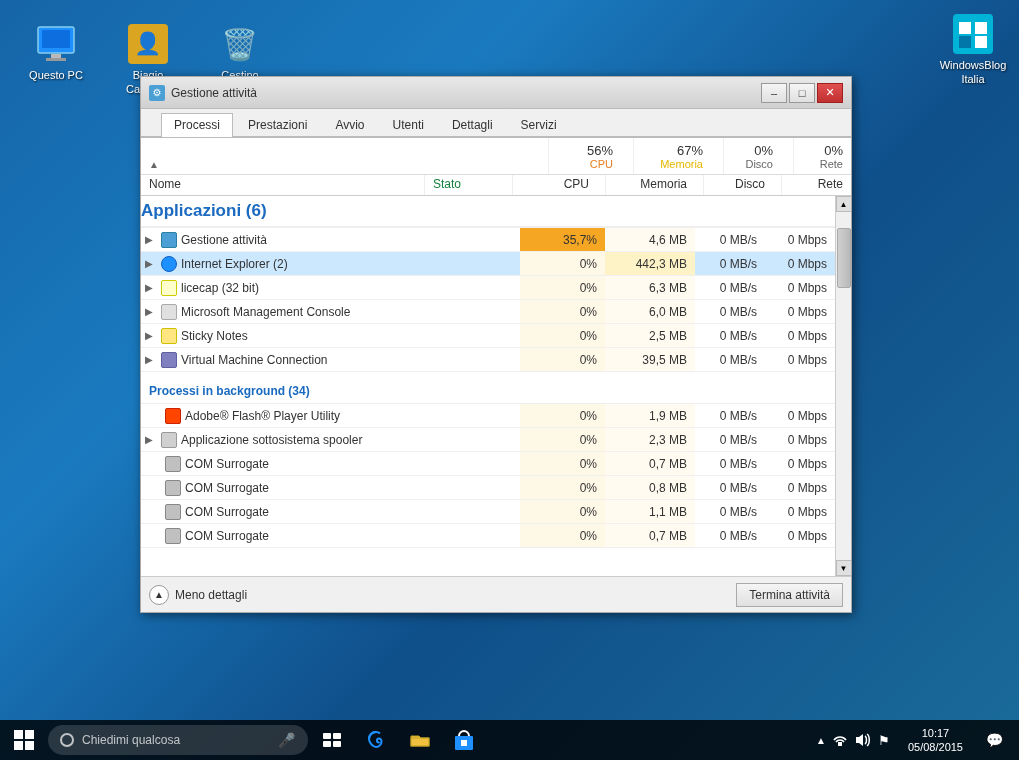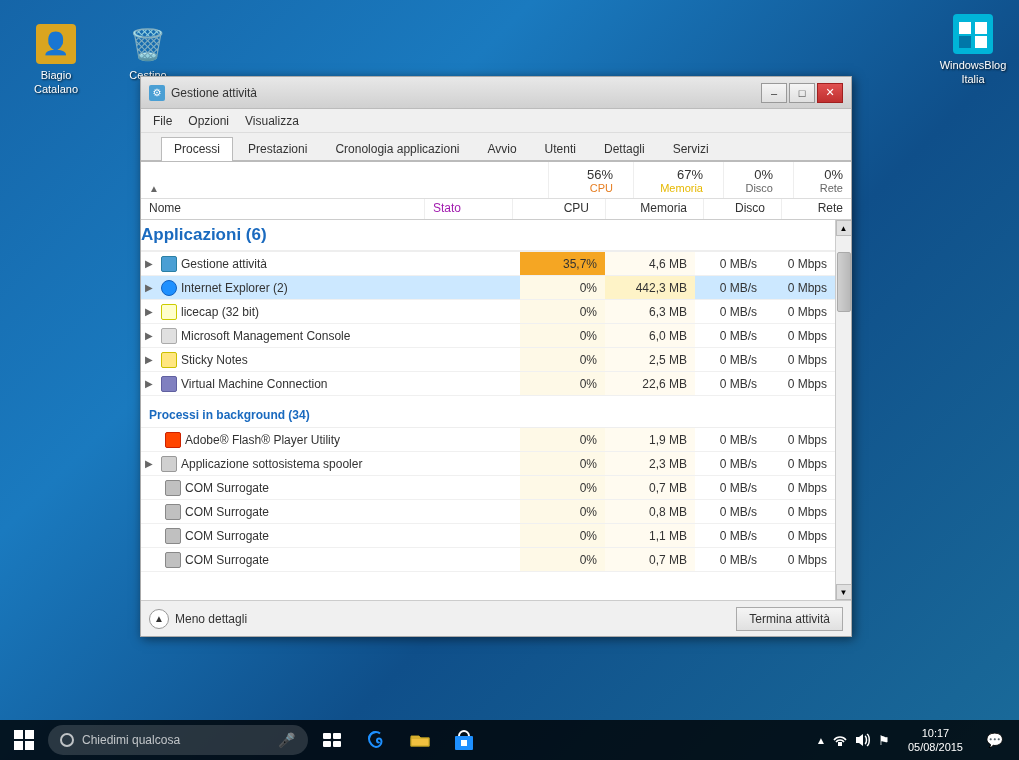--- a/index.html
+++ b/index.html
@@ -472,20 +472,31 @@
     }
   </style>
 </head>
 <body>
 
 <div class="desktop">
 
   <div class="desktop-icons">
     <div class="desktop-icon">
       <div class="icon-img">
+        <svg width="40" height="38" viewBox="0 0 40 38">
+          <rect x="2" y="2" width="36" height="26" rx="2" fill="#1e90ff" stroke="#87ceeb" stroke-width="1.5"></rect>
+          <rect x="6" y="5" width="28" height="18" fill="#0d6edf"></rect>
+          <rect x="15" y="29" width="10" height="4" fill="#bbb"></rect>
+          <rect x="10" y="33" width="20" height="3" fill="#999"></rect>
+        </svg>
+      </div>
+      <span class="icon-label">Questo PC</span>
+    </div>
+    <div class="desktop-icon">
+      <div class="icon-img">
         <div class="user-icon-img">👤</div>
       </div>
       <span class="icon-label" style="white-space:pre-line">Biagio
 Catalano</span>
     </div>
     <div class="desktop-icon">
       <div class="icon-img">
         <div class="recycle-icon-img">🗑️</div>
       </div>
       <span class="icon-label">Cestino</span>
@@ -513,30 +524,24 @@
         <div class="window-title-icon">⚙</div>
         <span class="window-title-text">Gestione attività</span>
       </div>
       <div class="window-controls">
         <button class="window-btn">–</button>
         <button class="window-btn">□</button>
         <button class="window-btn close">✕</button>
       </div>
     </div>
 
-    <div class="menu-bar">
-      <span class="menu-item">File</span>
-      <span class="menu-item">Opzioni</span>
-      <span class="menu-item">Visualizza</span>
-    </div>
 
     <div class="tabs-bar">
       <div class="tab active">Processi</div>
       <div class="tab">Prestazioni</div>
-      <div class="tab">Cronologia applicazioni</div>
       <div class="tab">Avvio</div>
       <div class="tab">Utenti</div>
       <div class="tab">Dettagli</div>
       <div class="tab">Servizi</div>
     </div>
 
     <div class="content-area">
 
       <div style="display:grid; grid-template-columns: 1fr 80px 85px 90px 70px 70px; background:white; border-bottom:1px solid #ddd;">
         <div style="grid-column:1/3; padding:4px 8px; display:flex; align-items:flex-end; height:36px;">
@@ -555,21 +560,21 @@
           <span class="th-label">Disco</span>
         </div>
         <div class="th" style="border-left:1px solid #eee; padding:4px 8px;">
           <span class="th-value">0%</span>
           <span class="th-label">Rete</span>
         </div>
       </div>
 
       <div style="display:grid; grid-template-columns: 1fr 80px 85px 90px 70px 70px; background:white; border-bottom:1px solid #ccc;gap:8px;">
         <div style="padding:2px 8px 4px 8px; font-size:12px; color:#333;">Nome</div>
-        <div style="padding:2px 8px 4px 8px; font-size:12px; color:#a21caf; border-left:1px solid #eee;">Stato</div>
+        <div style="padding:2px 8px 4px 8px; font-size:12px; color:#15803d; border-left:1px solid #eee;">Stato</div>
         <div style="padding:2px 8px 4px 8px; font-size:12px; color:#333; text-align:right; border-left:1px solid #eee;">CPU</div>
         <div style="padding:2px 8px 4px 8px; font-size:12px; color:#333; text-align:right; border-left:1px solid #eee;">Memoria</div>
         <div style="padding:2px 8px 4px 8px; font-size:12px; color:#333; text-align:right; border-left:1px solid #eee;">Disco</div>
         <div style="padding:2px 8px 4px 8px; font-size:12px; color:#333; text-align:right; border-left:1px solid #eee;">Rete</div>
       </div>
 
       <div class="table-body-wrapper">
         <div style="margin-right:16px;">
 
           <div class="section-header">
@@ -642,21 +647,21 @@
           </div>
 
           <div class="process-row">
             <div class="cell name-cell">
               <span class="expand-arrow">▶</span>
               <div class="process-icon vm"></div>
               <span>Virtual Machine Connection</span>
             </div>
             <div class="cell"></div>
             <div class="cell right cpu-highlight-low">0%</div>
-            <div class="cell right mem-highlight-med">22,6 MB</div>
+            <div class="cell right mem-highlight-med">39,5 MB</div>
             <div class="cell right">0 MB/s</div>
             <div class="cell right">0 Mbps</div>
           </div>
 
           <div style="display:grid; grid-template-columns: 1fr 80px 85px 90px 70px 70px; background:white; border-bottom:1px solid #eee;margin-top:7px;">
             <div style="grid-column:1/7; padding:5px 8px; color:#1a6abf; font-size:12px; font-weight:600; background:white;">Processi in background (34)</div>
           </div>
 
           <div class="process-row">
             <div class="cell name-cell" style="padding-left:24px;">

